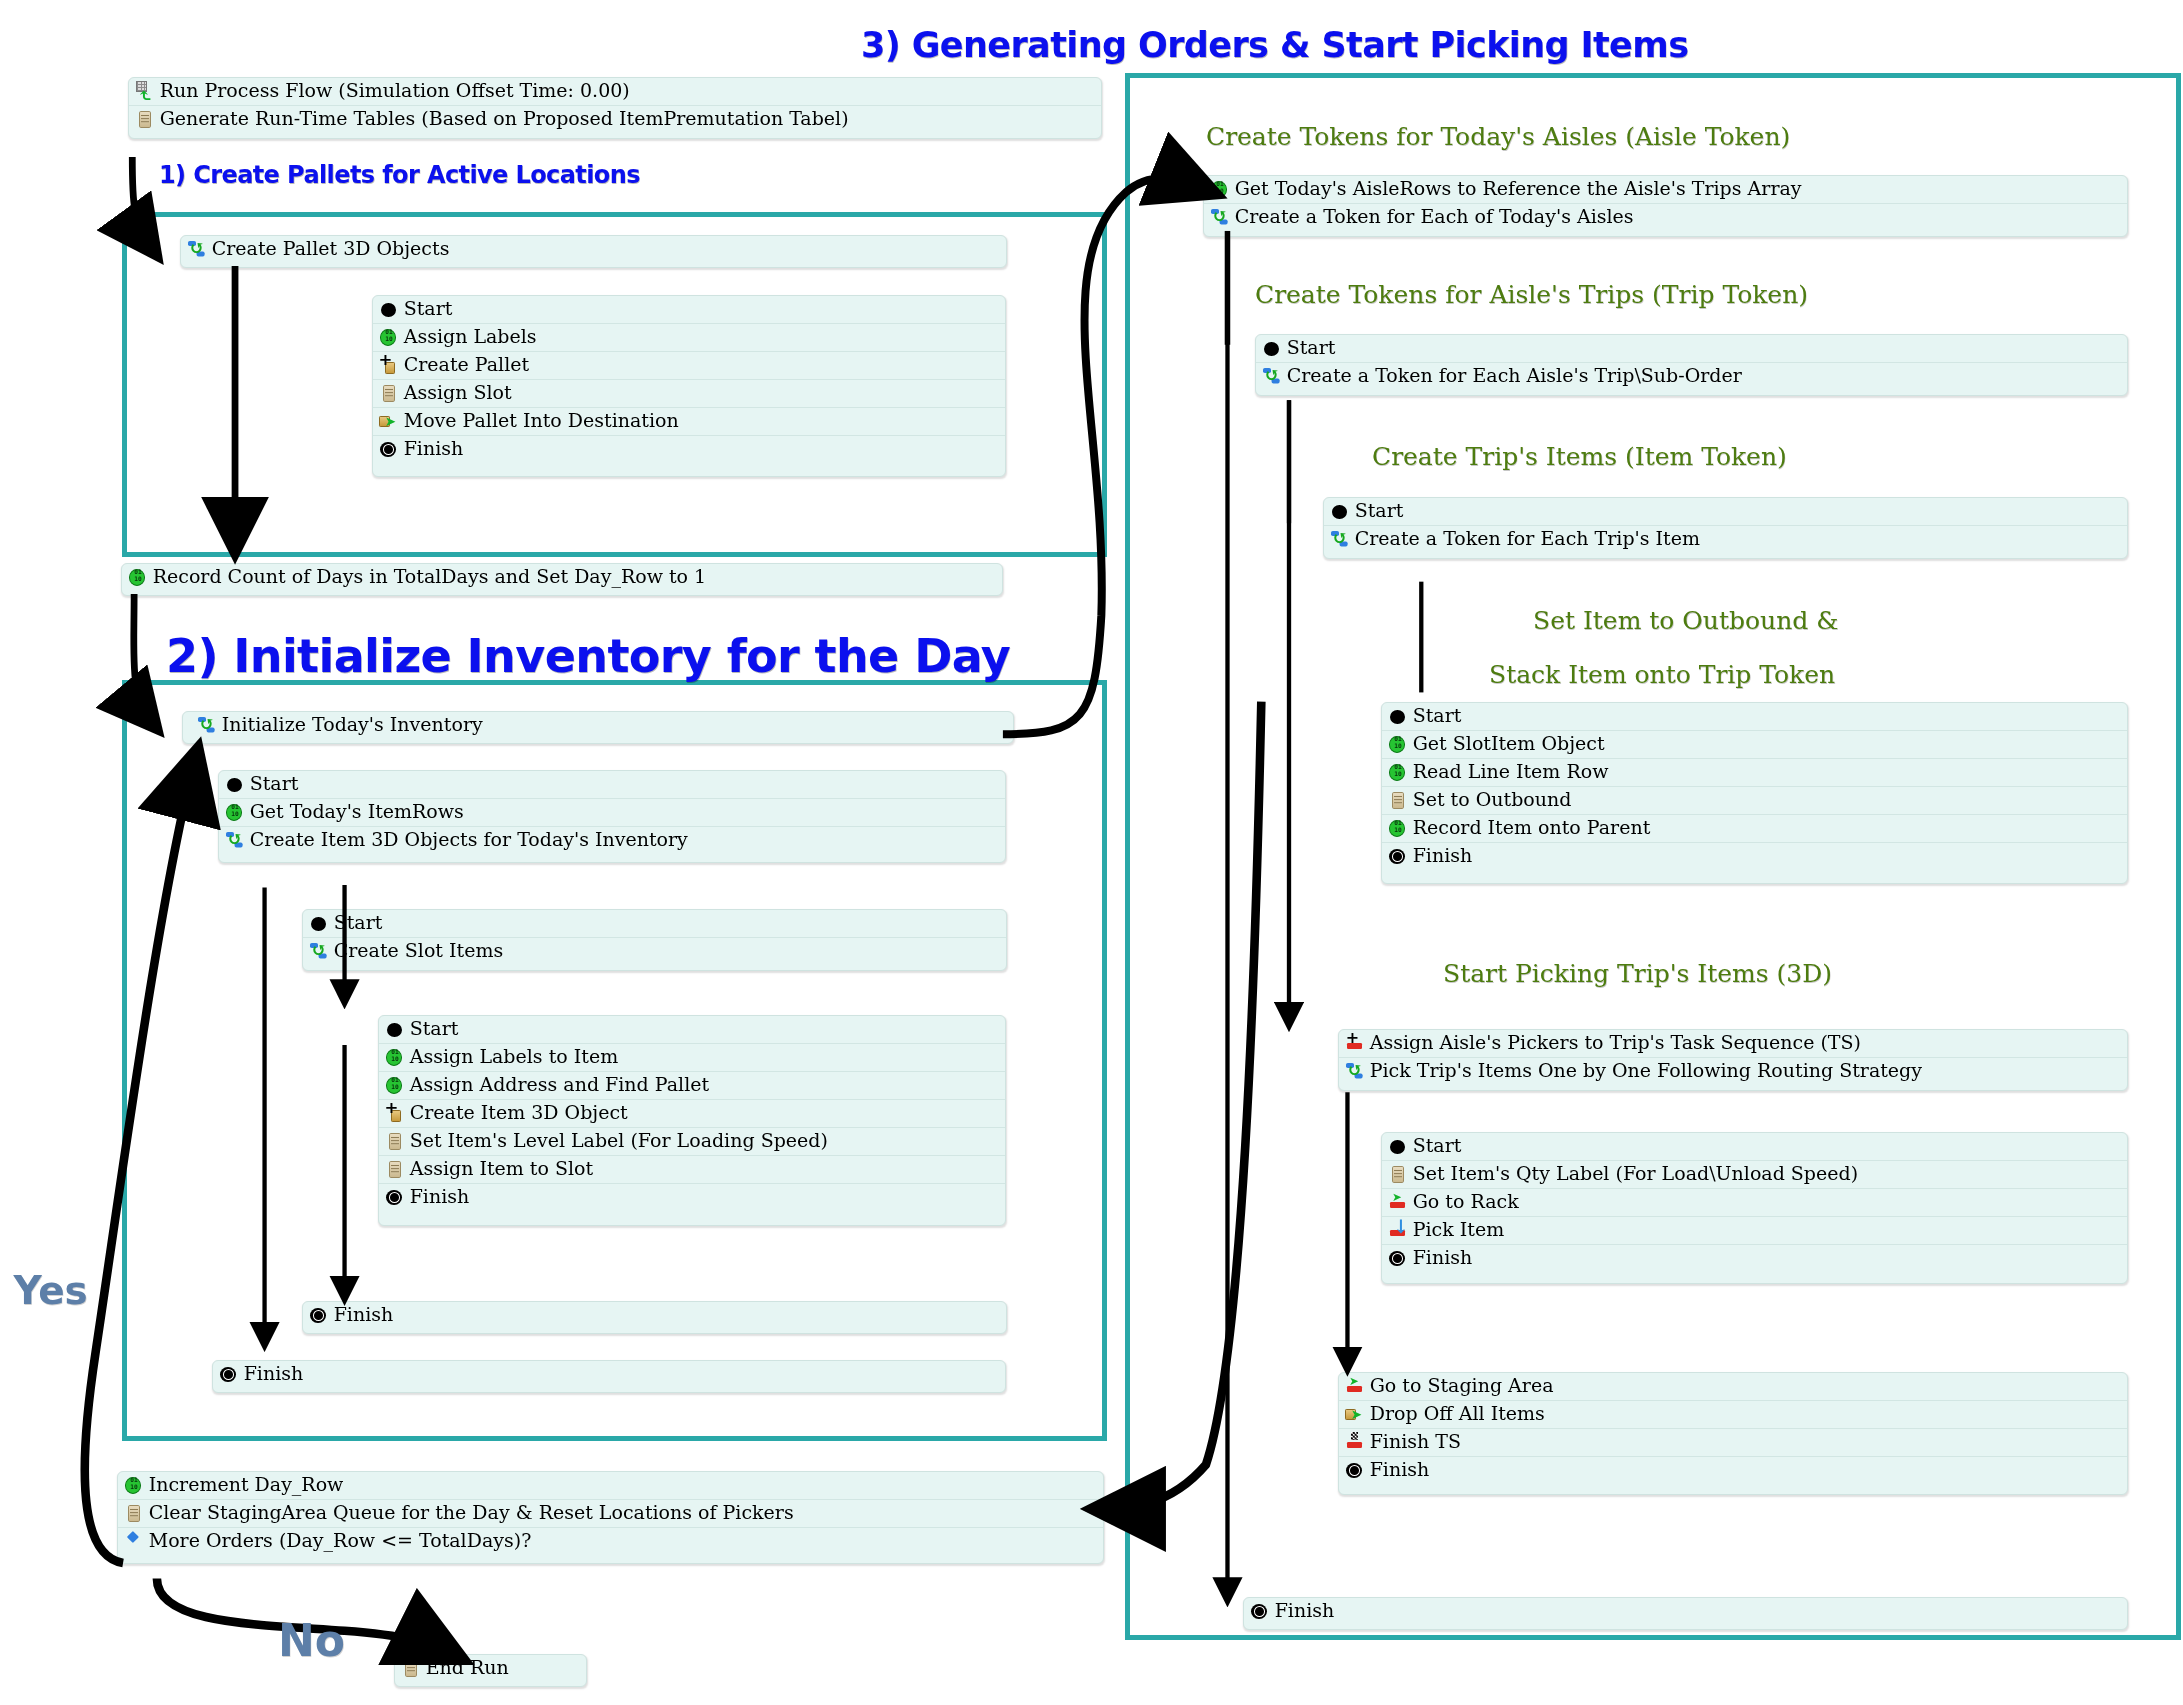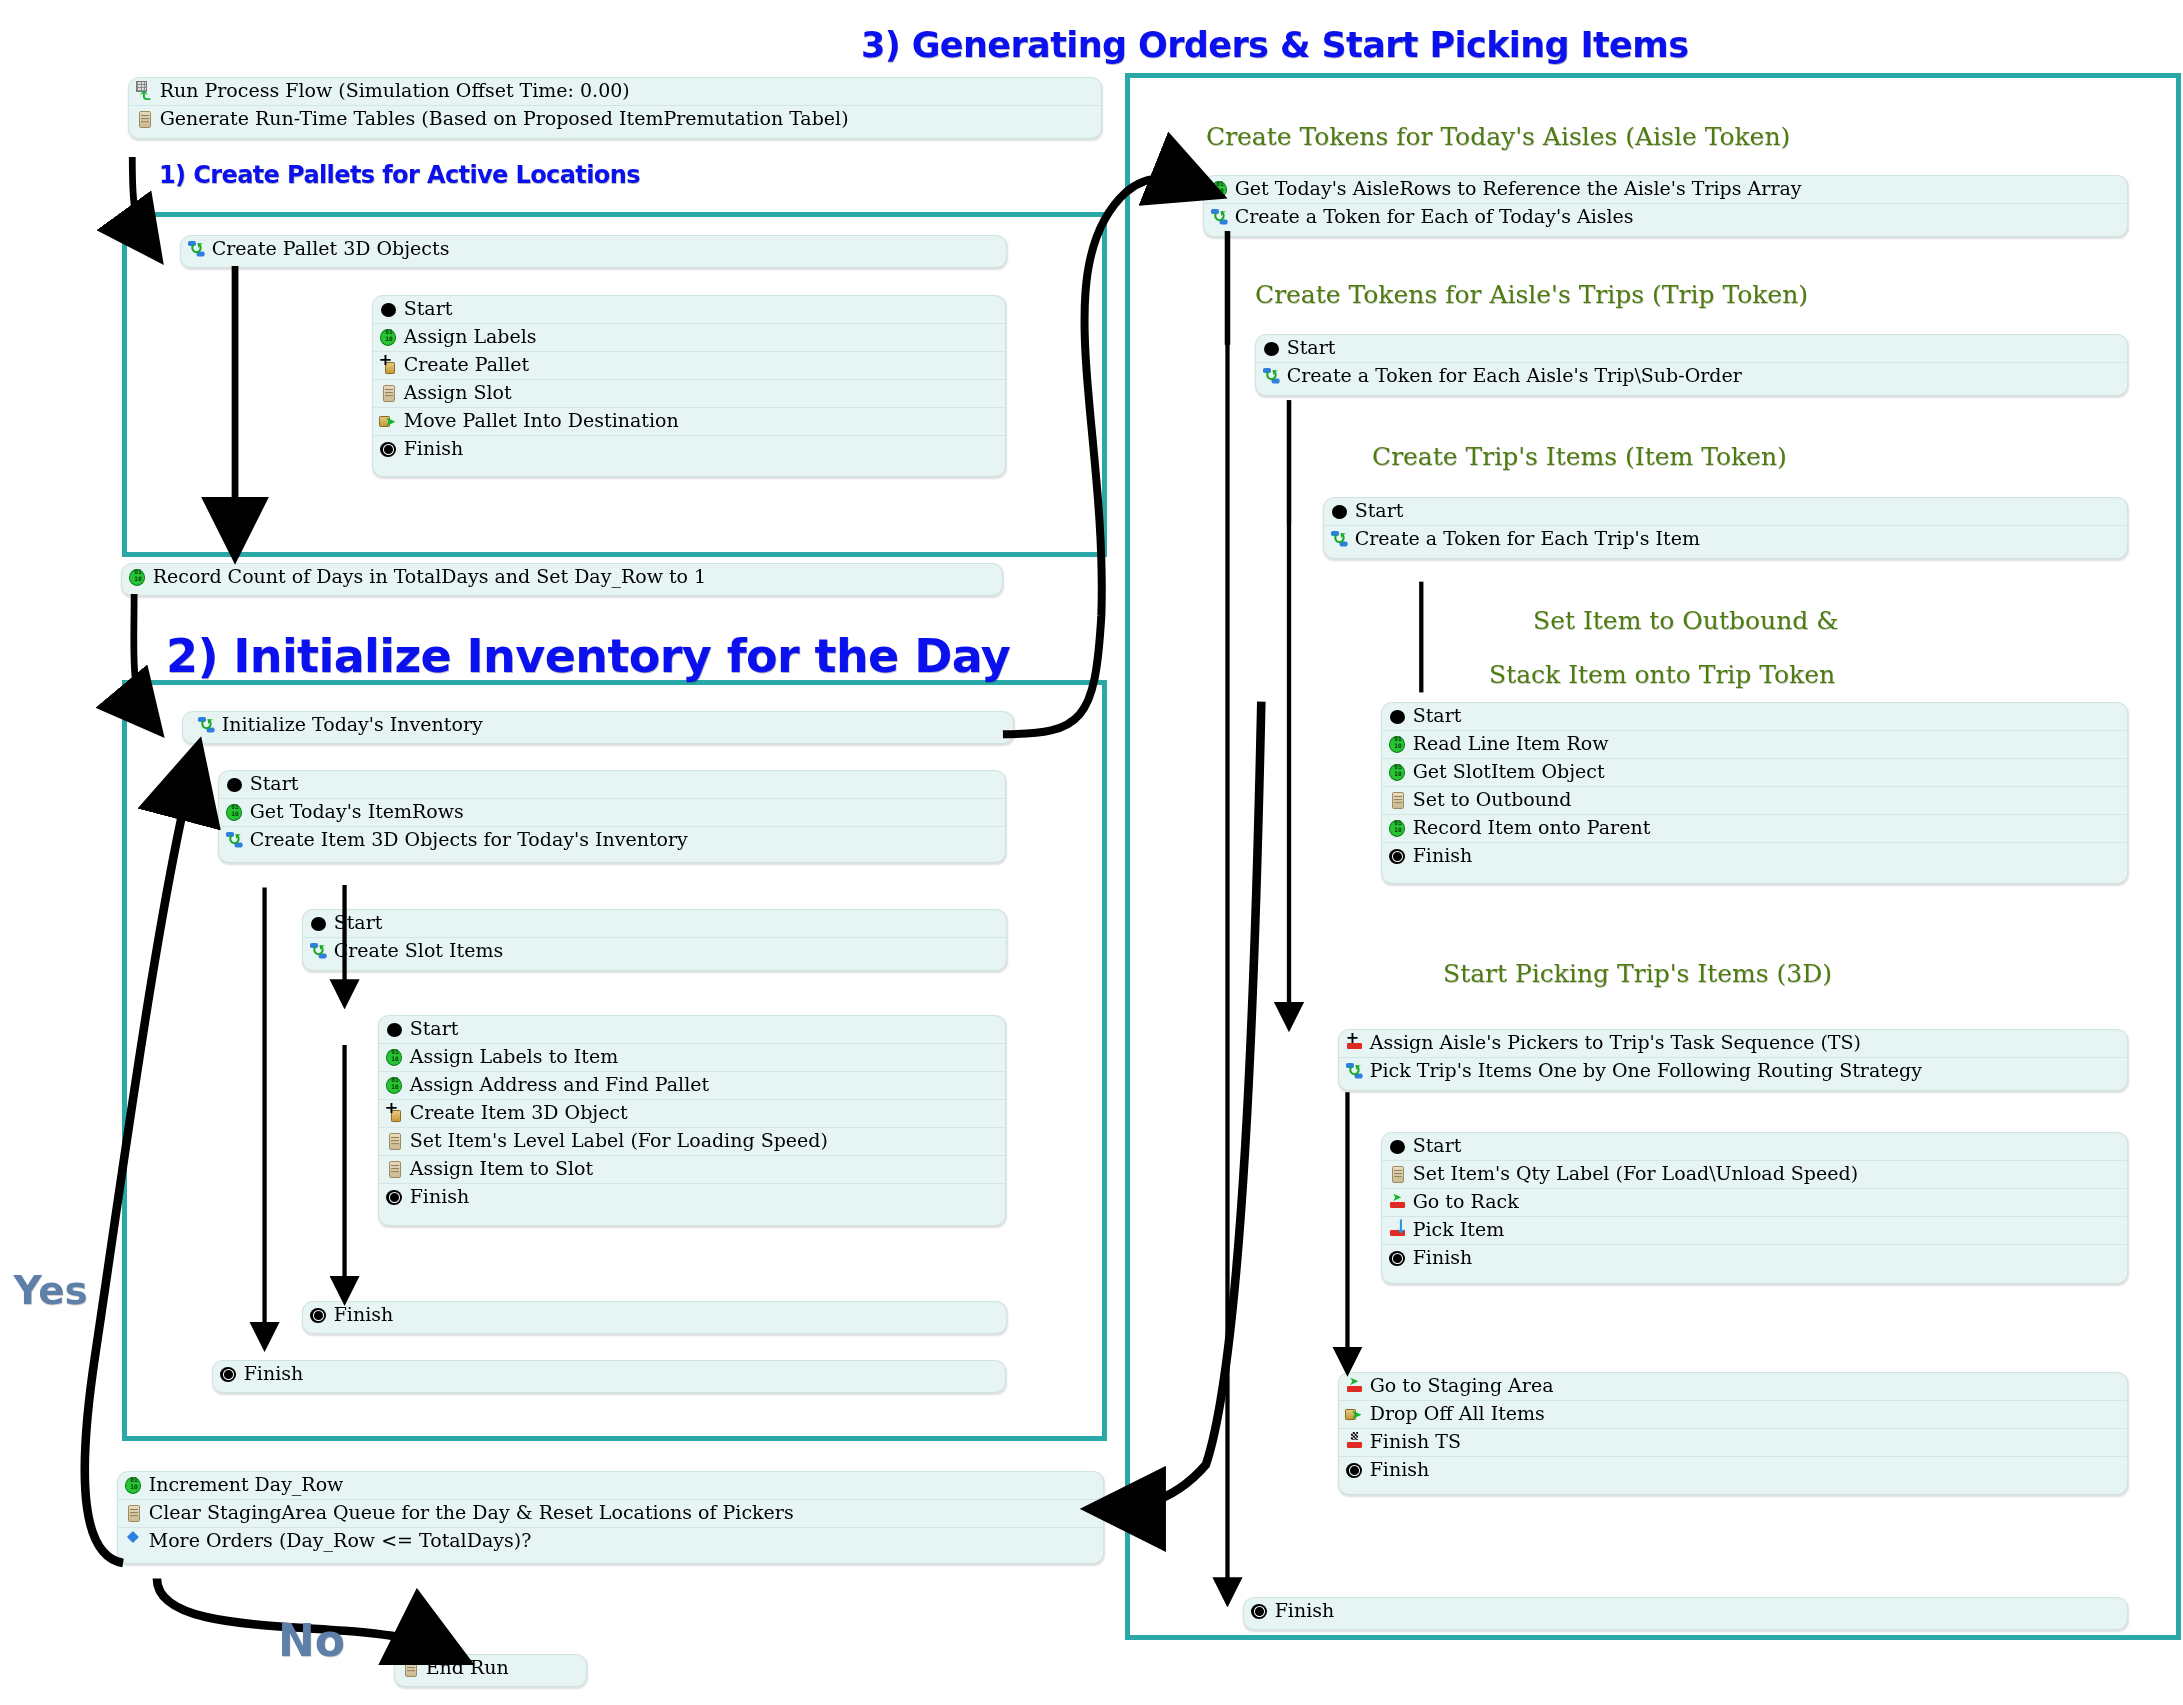--- a/index.html
+++ b/index.html
@@ -13,21 +13,21 @@
   
   .sect-title{position:absolute;color:#0b10ee;font-weight:bold;font-style:normal;
       font-family:"DejaVu Sans", sans-serif;letter-spacing:-0.6px;white-space:nowrap;z-index:6;
       text-shadow:0.6px 0.6px 0 rgba(0,0,0,.28);}
 
   
   .cap{position:absolute;color:#4d7c0f;font-family:"DejaVu Serif", serif;white-space:nowrap;z-index:6;
       font-size:25px;text-shadow:0.6px 0.6px 0 rgba(0,0,0,.22);}
 
   
-  .node{position:absolute;background:#e6f5f3;border:0.6px solid #cfe3e0;border-radius:11px;
+  .node{position:absolute;background:#e6f5f3;border:0.6px solid #cfe3e0;border-radius:6px;
       box-shadow:0.6px 1.2px 1.8px rgba(0,0,0,.13);z-index:4;overflow:hidden;text-align:right;}
   .row{display:flex;align-items:center;height:27px;padding:0 4.9px 0 6.2px;
       border-bottom:0.6px solid #d2e6e3;font-family:"DejaVu Serif", serif;font-size:19px;color:#000;
       white-space:nowrap;}
   .row:last-child{border-bottom:none;}
   .row .lbl{margin-left:5.5px;line-height:1;position:relative;top:-0.6px;}
 
   
   .ic{width:19px;height:19px;flex:0 0 19px;position:relative;display:inline-block;}
 
@@ -368,25 +368,25 @@
       </div>
   </div>
 
   <div class="node" style="left:1381px;top:702px;width:745px;height:180px;">
     <div class="row">
         <span class="ic ic-start"></span>
         <span class="lbl">Start</span>
       </div>
     <div class="row">
         <span class="ic ic-binary"></span>
+        <span class="lbl">Get SlotItem Object</span>
+      </div>
+    <div class="row">
+        <span class="ic ic-binary"></span>
         <span class="lbl">Read Line Item Row</span>
-      </div>
-    <div class="row">
-        <span class="ic ic-binary"></span>
-        <span class="lbl">Get SlotItem Object</span>
       </div>
     <div class="row">
         <span class="ic ic-script"></span>
         <span class="lbl">Set to Outbound</span>
       </div>
     <div class="row">
         <span class="ic ic-binary"></span>
         <span class="lbl">Record Item onto Parent</span>
       </div>
     <div class="row">

